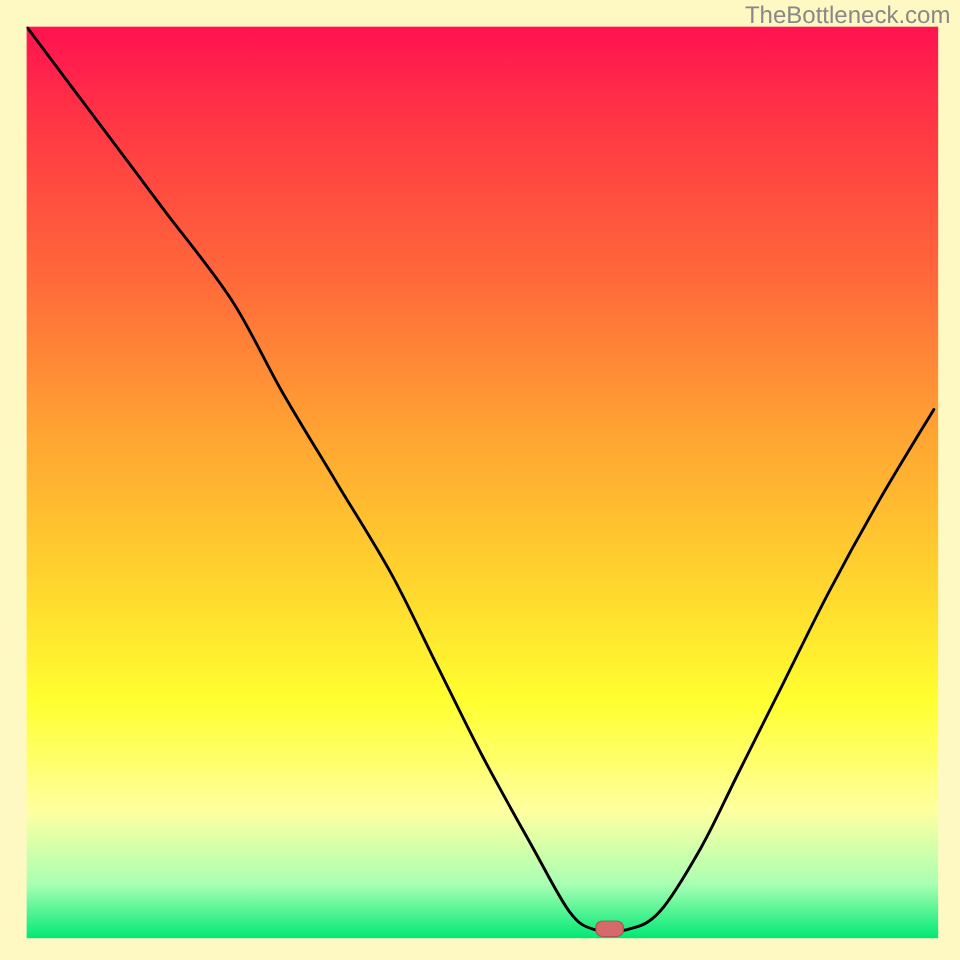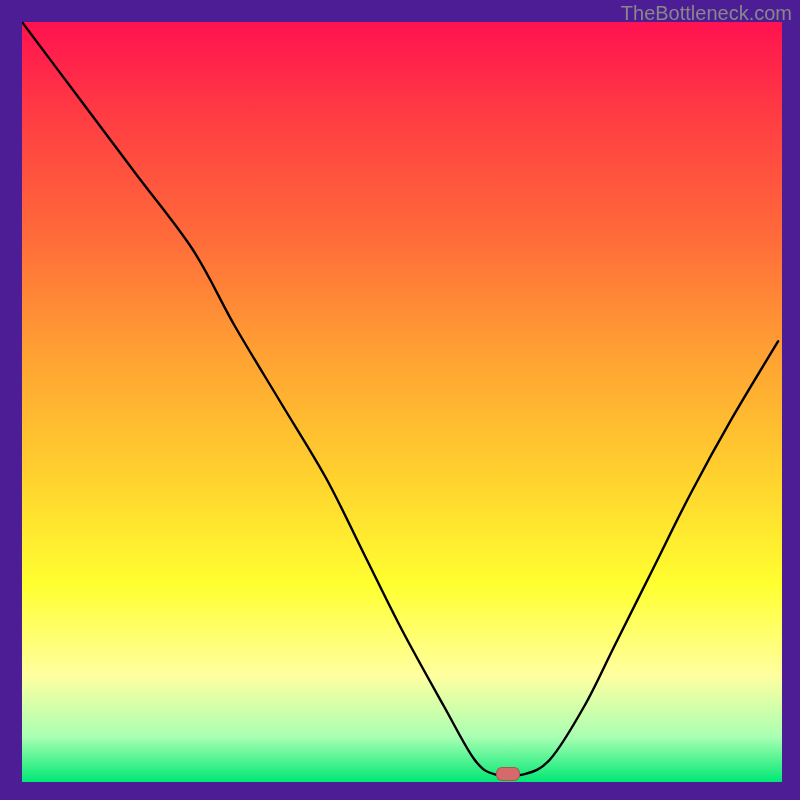--- a/index.html
+++ b/index.html
@@ -7,21 +7,21 @@
     padding: 0;
     width: 800px;
     height: 800px;
     background: #000;
     overflow: hidden;
   }
   .frame {
     position: relative;
     width: 800px;
     height: 800px;
-    background: #4c1d95;
+    background: #fef9c3;
   }
   .plot-area {
     position: absolute;
     left: 22px;
     top: 22px;
     width: 760px;
     height: 760px;
     overflow: hidden;
   }
   .gradient-bg {

